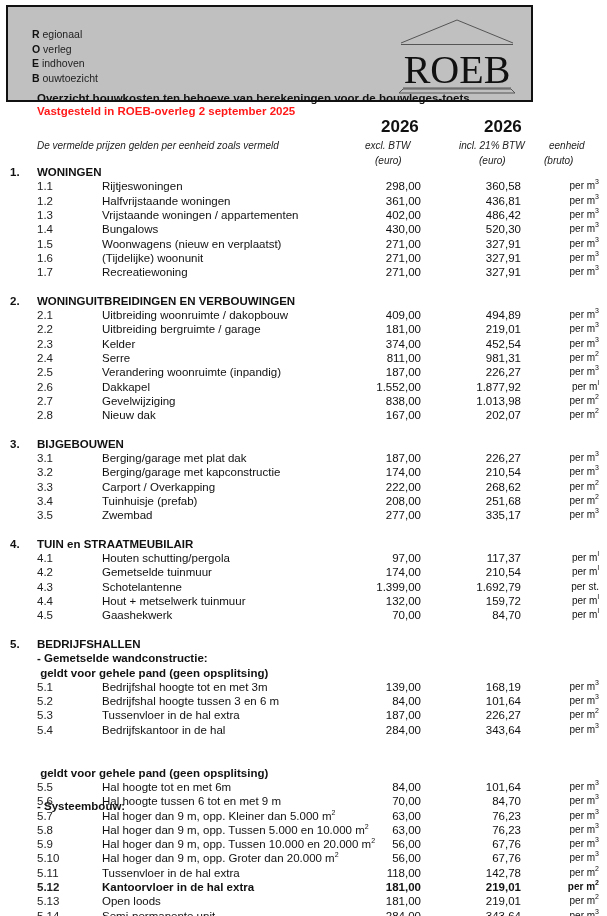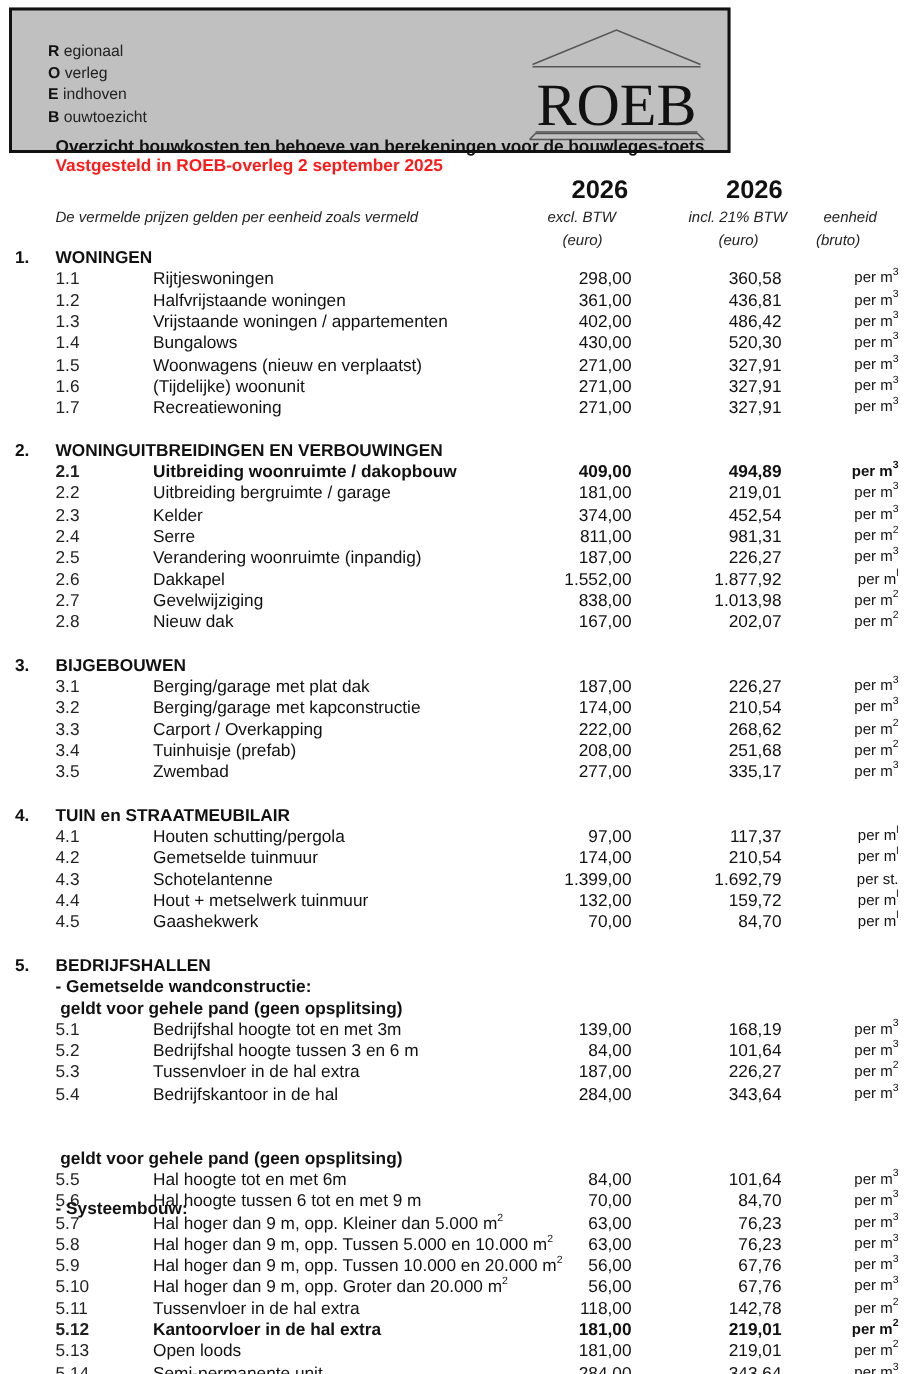--- a/index.html
+++ b/index.html
@@ -1,18 +1,18 @@
 <!DOCTYPE html>
 <html><head>
 <meta charset="utf-8">
 <style>
   html, body { margin: 0; padding: 0; background: #ffffff; }
   body { width: 607px; height: 916px; position: relative; overflow: hidden;
          font-family: "Liberation Sans", sans-serif; color: #111; font-size: 12px; }
-  .hdr { position: absolute; left: 6px; top: 5px; width: 481px; height: 97px;
+  .hdr { position: absolute; left: 6px; top: 5px; width: 527px; height: 97px;
          background: #c0c0c0; border: 2px solid #111; box-sizing: border-box; }
   .acro { position: absolute; left: 24px; top: 20px; font-size: 10.5px; line-height: 14.5px; color: #222; }
   .acro b { font-weight: bold; color: #111; }
   .logo { position: absolute; right: 14px; top: 10px; width: 120px; height: 80px; }
   .title { position: absolute; left: 37px; top: 90px; font-size: 11.5px; font-weight: bold; white-space: nowrap; }
   .subtitle { position: absolute; left: 37px; top: 104px; font-size: 11.5px; font-weight: bold; color: #ff1a1a; white-space: nowrap; }
   .year { position: absolute; top: 117px; font-size: 17px; font-weight: bold; }
   .colhdr { position: absolute; font-size: 10px; font-style: italic; color: #222; white-space: nowrap; }
   .row { position: absolute; left: 0; width: 607px; height: 14px; font-size: 11.5px; line-height: 14px; white-space: nowrap; }
   .row .sec-no { position: absolute; left: 10px; font-weight: bold; }
@@ -109,21 +109,21 @@
       <span class="num">1.7</span>
       <span class="lbl"><span class="">Recreatiewoning</span></span>
       <span class="v1">271,00</span>
       <span class="v2">327,91</span>
       <span class="unit"><span class="">per m</span><sup>3</sup></span>
     </div>
     <div class="row" style="top: 293.7px;">
       <span class="sec-no">2.</span>
       <span class="sec-title">WONINGUITBREIDINGEN EN VERBOUWINGEN</span>
     </div>
-    <div class="row" style="top: 308px; font-weight: bold;">
+    <div class="row" style="top: 308px;">
       <span class="num">2.1</span>
       <span class="lbl"><span class="">Uitbreiding woonruimte / dakopbouw</span></span>
       <span class="v1">409,00</span>
       <span class="v2">494,89</span>
       <span class="unit"><span class="">per m</span><sup>3</sup></span>
     </div>
     <div class="row" style="top: 322.3px;">
       <span class="num">2.2</span>
       <span class="lbl"><span class="">Uitbreiding bergruimte / garage</span></span>
       <span class="v1">181,00</span>

